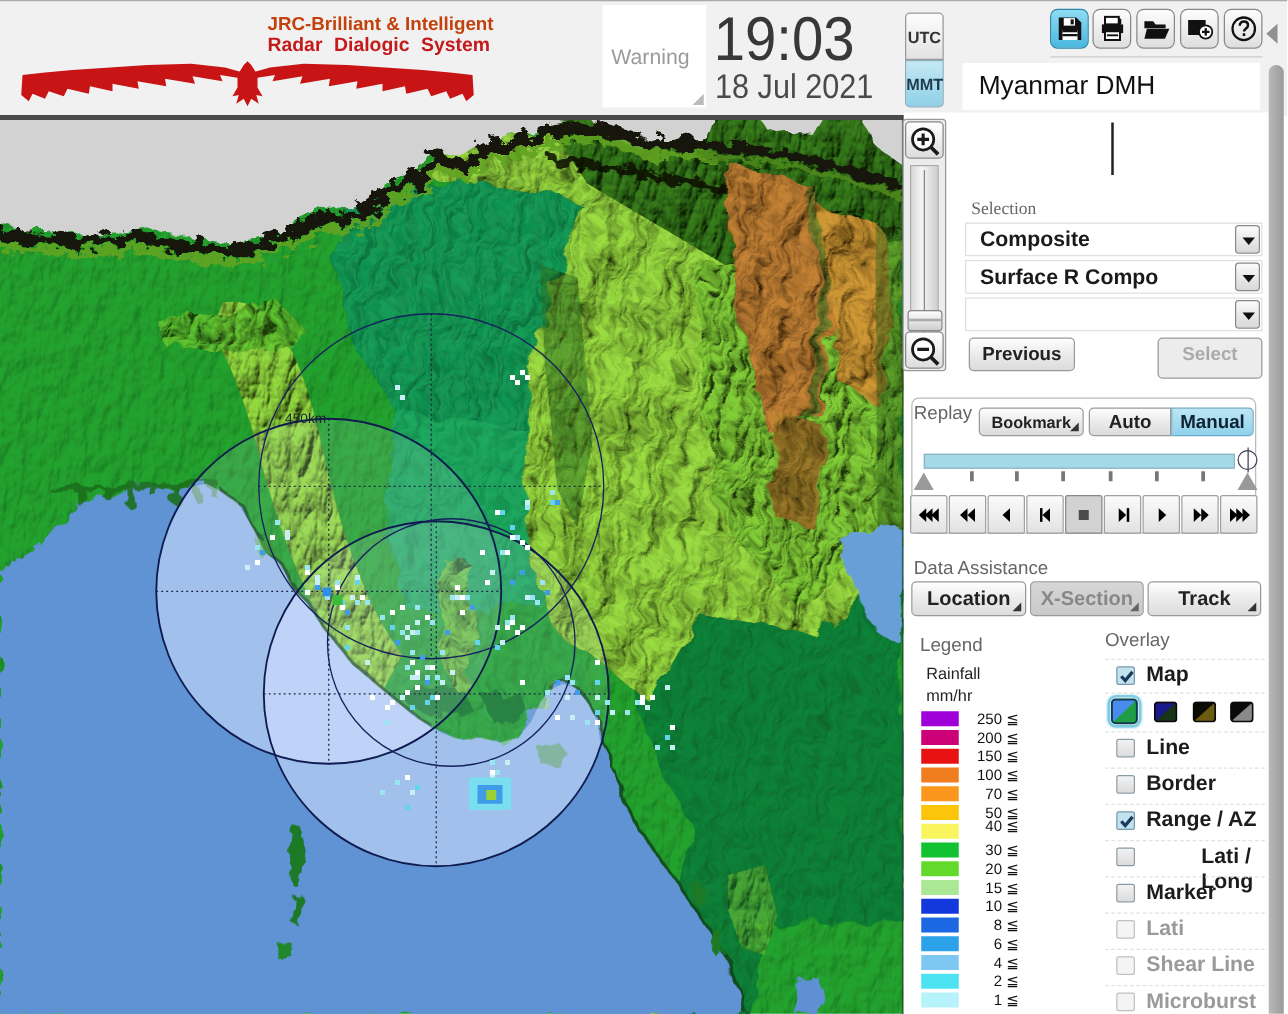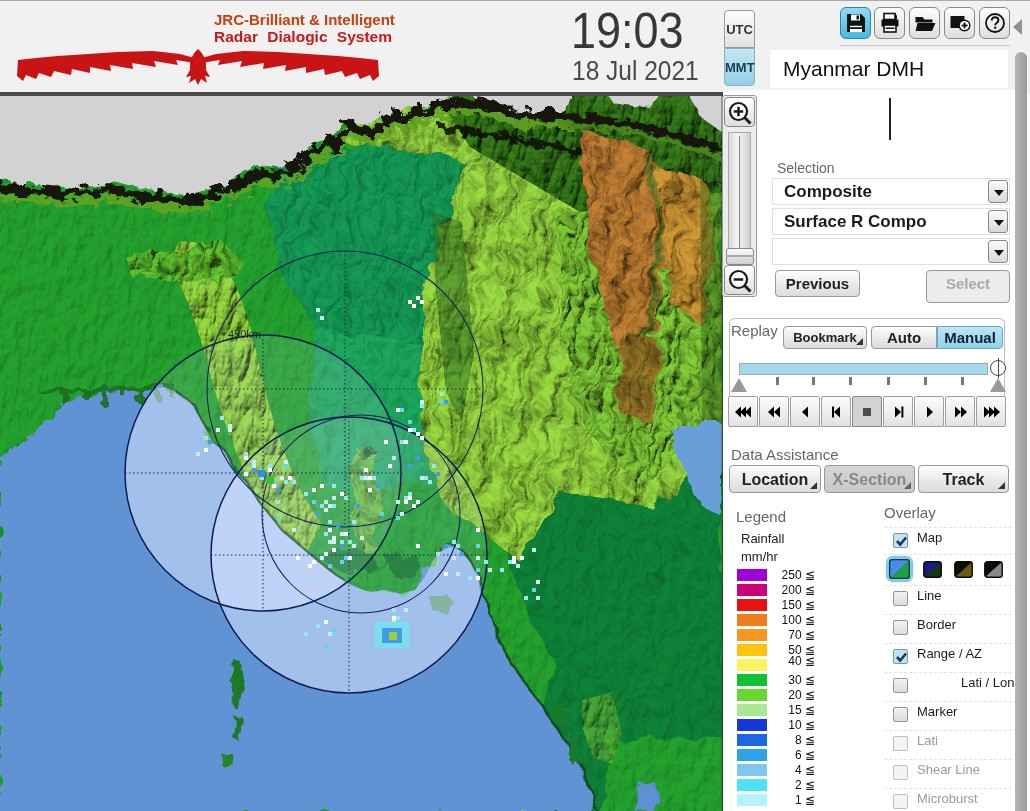--- a/index.html
+++ b/index.html
@@ -15,40 +15,44 @@
 .toolbtn.sel { background:linear-gradient(#8edcf2,#49b8e0); border-color:#2a88aa; }
 .seltext { position:absolute; font-size:17px; color:#1a1a1a; font-weight:bold; }
 .ddrow { position:absolute; left:772px; width:238px; height:27px; background:#fff; border:1px solid #e0e0e0; }
 .ddbtn { position:absolute; left:988px; width:20px; height:23px; border:1px solid #888; border-radius:3px; background:linear-gradient(#fbfbfb,#d8d8d8); }
 .ddbtn:after { content:""; position:absolute; left:5px; top:9px; width:0; height:0; border:5px solid transparent; border-top:6px solid #111; }
 .lsw { position:absolute; left:737px; width:30px; height:12px; }
 .llb { position:absolute; left:737px; width:78px; text-align:right; font-size:12px; color:#111; }
 .cb { position:absolute; width:15px; height:15px; border:1px solid #8a9aa2; background:linear-gradient(#f2f2f2,#dcdcdc); border-radius:2px; }
 .cb.on { background:#c2e2f0; border-color:#7799aa; }
 .cb.dis { border-color:#c0c0c0; background:#f4f4f4; }
-.ovtext { position:absolute; font-size:13px; color:#1c1c1c; font-weight:normal; }
+.ovtext { position:absolute; font-size:17px; color:#1c1c1c; font-weight:bold; }
 .ovtext.dis { color:#9a9a9a; }
 .ovlbl { position:absolute; font-size:15px; color:#666; }
 .dashline { position:absolute; left:884px; width:128px; border-top:1px dashed #e2e2e2; }
 .pbtn { position:absolute; top:396px; width:30px; height:31px; border:1px solid #a0a0a0; background:linear-gradient(#fbfbfb,#e2e2e2); text-align:center; padding-top:8px; border-radius:2px; }
 .pbtn.pressed { background:#d2d2d2; border-color:#888; }
 .tick { position:absolute; top:377px; width:3px; height:8px; background:#777; }
 .gray-lbl { position:absolute; font-size:15px; color:#666; }
 </style></head>
 <body>
 <div id="page">
 
 <div id="header">
   <div style="position:absolute;left:214px;top:10px;color:#c2410c;font-weight:bold;font-size:15px;">JRC-Brilliant &amp; Intelligent</div>
   <div style="position:absolute;left:214px;top:27px;color:#c41a1a;font-weight:bold;font-size:15.5px;word-spacing:5px;">Radar Dialogic System</div>
   <svg width="380" height="42" viewBox="0 0 380 42" style="position:absolute;left:8px;top:45px">
         <path d="M190,13 L172,8 L145,5 L110,6 L80,8 L50,10 L28,12 L10,14 L9,30 L15,35 L18,29 L28,33 L31,27 L43,31 L46,25 L63,29 L64,23 L82,27 L82,21 L103,25 L102,19 L125,23 L124,17 L148,21 L146,15 L170,19 L168,14 L187,17 Z" fill="#c81414"></path>
         <path d="M190,13 L208,8 L235,5 L270,6 L300,8 L330,10 L352,12 L370,14 L371,30 L365,35 L362,29 L352,33 L349,27 L337,31 L334,25 L317,29 L316,23 L298,27 L298,21 L277,25 L278,19 L255,23 L256,17 L232,21 L234,15 L210,19 L212,14 L193,17 Z" fill="#c81414"></path>
         <path d="M182,14 L187,6 L190,3 L193,6 L198,14 L198,24 L202,31 L197,30 L199,37 L193,33 L190,39 L187,33 L181,37 L183,30 L178,31 L182,24 Z" fill="#c81414"></path>
       </svg>
+  <div style="position:absolute;left:482px;top:3px;width:83px;height:82px;background:#fff;">
+    <div style="position:absolute;left:7px;top:32px;font-size:17px;color:#9a9a9a;">Warning</div>
+    <div style="position:absolute;right:2px;bottom:2px;width:0;height:0;border-left:9px solid transparent;border-bottom:9px solid #bbb;"></div>
+  </div>
   <div style="position:absolute;left:571px;top:2px;font-size:45px;color:#383838;transform:scaleY(1.1);transform-origin:left top;">19:03</div>
   <div style="position:absolute;left:572px;top:54px;font-size:24.5px;color:#4a4a4a;transform:scaleY(1.12);transform-origin:left top;">18 Jul 2021</div>
   <div style="position:absolute;left:724px;top:9px;width:31px;height:38px;border:1px solid #999;border-radius:4px 4px 0 0;background:linear-gradient(#fdfdfd,#e2e2e2);text-align:center;line-height:37px;font-size:13px;font-weight:bold;color:#333;">UTC</div>
   <div style="position:absolute;left:724px;top:47px;width:31px;height:38px;border:1px solid #8ab0be;border-radius:0 0 4px 4px;background:linear-gradient(#c4e8f4,#90d0e6);text-align:center;line-height:37px;font-size:13px;font-weight:bold;color:#1c3c4c;">MMT</div>
   <div class="toolbtn sel" style="left:840px;"><svg width="22" height="22" viewBox="0 0 22 22">
           <path d="M2,2 h14 l4,4 v14 h-18 z" fill="#111"></path>
           <rect x="6" y="2.5" width="9" height="6" fill="#fff"></rect>
           <rect x="11.5" y="3.5" width="2.5" height="4" fill="#111"></rect>
           <rect x="5" y="12" width="12" height="8" fill="#fff"></rect>
           <rect x="5" y="12" width="12" height="1.8" fill="#111"></rect>
@@ -473,21 +477,21 @@
           <line x1="6.8" y1="11.5" x2="16.2" y2="11.5" stroke="#1a1a1a" stroke-width="2.5"></line>
         </svg></div>
 </div>
 
 <div style="position:absolute;left:723px;top:90px;width:292px;height:721px;background:#fff;"></div>
 <div style="position:absolute;left:770px;top:50px;width:238px;height:38px;background:#fff;"></div>
 <div style="position:absolute;left:783px;top:57px;font-size:21px;color:#111;">Myanmar DMH</div>
 <div style="position:absolute;left:772px;top:93px;width:236px;height:49px;background:#fff;"></div>
 <div style="position:absolute;left:889px;top:98px;width:1.5px;height:42px;background:#222;"></div>
 
-<div class="gray-lbl" style="left:777px;top:160px;font-size:14px;">Selection</div>
+<div class="gray-lbl" style="left:777px;top:160px;font-size:14px;font-family:Liberation Serif, serif;">Selection</div>
 <div class="ddrow" style="top:178px"></div>
     <div class="seltext" style="left:784px;top:182px;">Composite</div>
     <div class="ddbtn" style="top:180px"></div>
 <div class="ddrow" style="top:208px"></div>
     <div class="seltext" style="left:784px;top:212px;">Surface R Compo</div>
     <div class="ddbtn" style="top:210px"></div>
 <div class="ddrow" style="top:238px"></div>
     <div class="ddbtn" style="top:240px"></div>
 <div class="btn" style="left:775px;top:270px;width:85px;height:27px;line-height:26px;font-size:15px;">Previous</div>
 <div class="btn dis" style="left:926px;top:270px;width:84px;height:33px;line-height:26px;font-size:15px;">Select</div>

